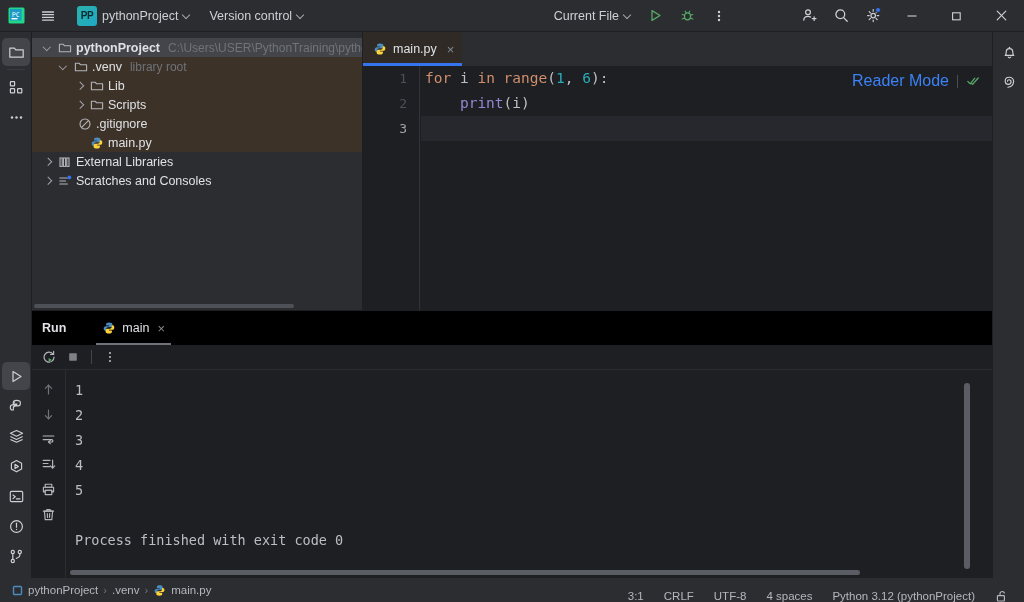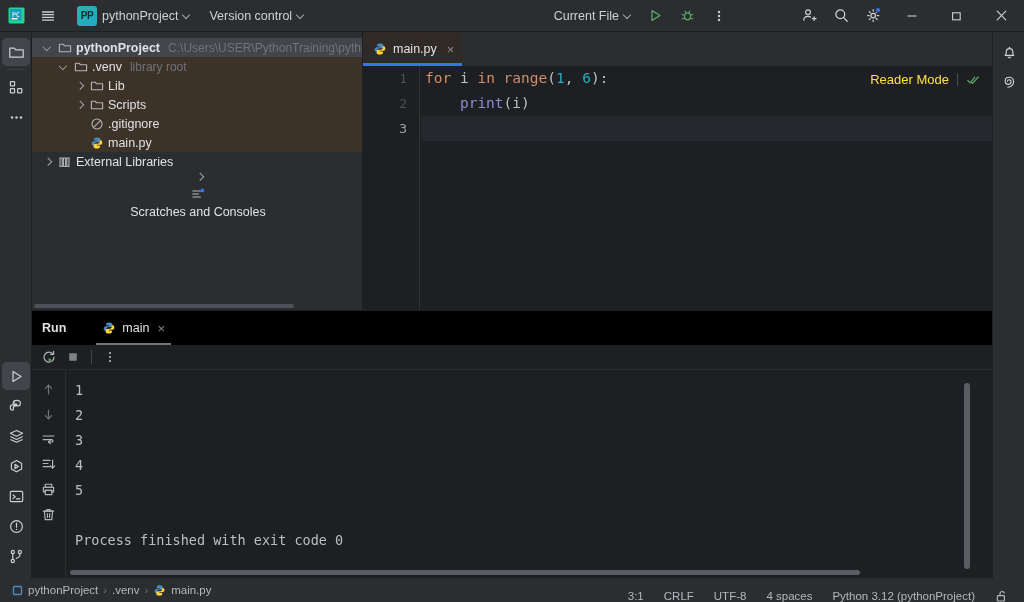--- a/index.html
+++ b/index.html
@@ -140,21 +140,21 @@
   }
   .cline { height: 25px; line-height: 25px; padding-left: 4px; white-space: pre; }
   .cline.cur { background: #26282e; }
   .kw { color: #cf8e6d; }
   .fn { color: #cf8e6d; }
   .num { color: #2aacb8; }
   .plain { color: #bcbec4; }
   .call { color: #8f89d4; }
   .reader-mode {
     position: absolute; right: 12px; top: 6px; display: flex; align-items: center;
-    gap: 8px; font-size: 13px; color: #fde047;
+    gap: 8px; font-size: 16px; color: #3b82f6;
   }
   .rm-sep { width: 1px; height: 13px; background: #4a4d53; }
 
   
   .run-panel {
     position: absolute; left: 32px; top: 311px; width: 960px; height: 267px;
     background: #1e1f22;
   }
   .run-head {
     height: 34px; background: #000000; display: flex; align-items: center;
@@ -468,21 +468,21 @@
         </div>
         <div class="trow venv-hl" style="padding-left: 40px;">
           <span class="arrow "></span>
           <span class="ico">
             <svg width="14" height="14" viewBox="0 0 14 14">
               <path d="M1.4 3.3h3.9l1.1 1.4h6.2v6.1H1.4z" fill="none" stroke="#b2b5bb" stroke-width="1.1" stroke-linejoin="round"></path>
             </svg>
           </span>
           <span class="lbl">Scripts</span>
         </div>
-        <div class="trow venv-hl" style="padding-left: 40px; align-items: center;">
+        <div class="trow venv-hl" style="padding-left: 28px; align-items: center;">
           <span class="arrow none"></span>
           <span class="ico">
             <svg width="14" height="14" viewBox="0 0 14 14">
               <g fill="none" stroke="#b2b5bb" stroke-width="1.1">
                 <circle cx="7" cy="7" r="5"></circle>
                 <line x1="3.6" y1="10.4" x2="10.4" y2="3.6"></line>
               </g>
             </svg>
           </span>
           <span class="lbl">.gitignore</span>
@@ -503,21 +503,21 @@
             <svg width="14" height="14" viewBox="0 0 14 14">
               <g fill="none" stroke="#b2b5bb" stroke-width="1.1">
                 <rect x="2" y="3" width="2.2" height="8.4"></rect>
                 <rect x="5.4" y="3" width="2.2" height="8.4"></rect>
                 <rect x="8.8" y="3" width="2.2" height="8.4"></rect>
               </g>
             </svg>
           </span>
           <span class="lbl">External Libraries</span>
         </div>
-        <div class="trow" style="padding-left: 8px; flex-direction: column;">
+        <div class="trow" style="padding-left: 8px;">
           <span class="arrow "></span>
           <span class="ico">
             <svg width="14" height="14" viewBox="0 0 14 14">
               <g stroke="#b2b5bb" stroke-width="1.1" stroke-linecap="round">
                 <line x1="1.8" y1="4" x2="9.4" y2="4"></line>
                 <line x1="1.8" y1="7" x2="7.6" y2="7"></line>
                 <line x1="1.8" y1="10" x2="9.4" y2="10"></line>
               </g>
               <circle cx="11.4" cy="3.4" r="1.9" fill="#3574f0"></circle>
             </svg>

